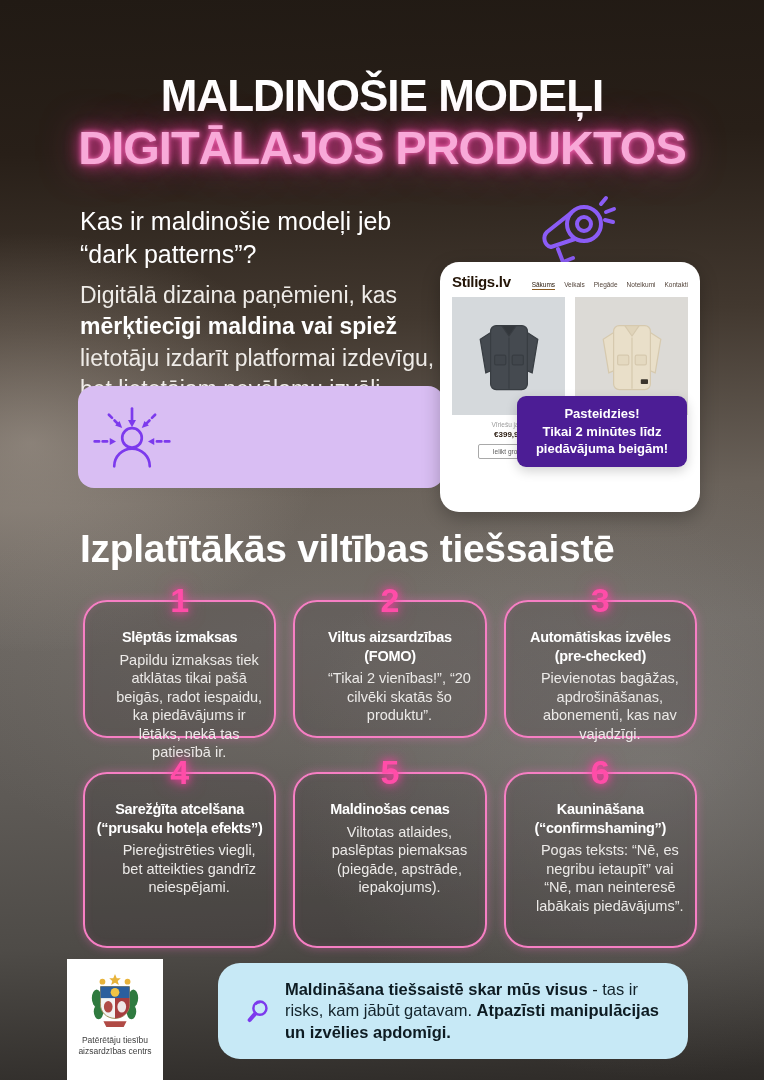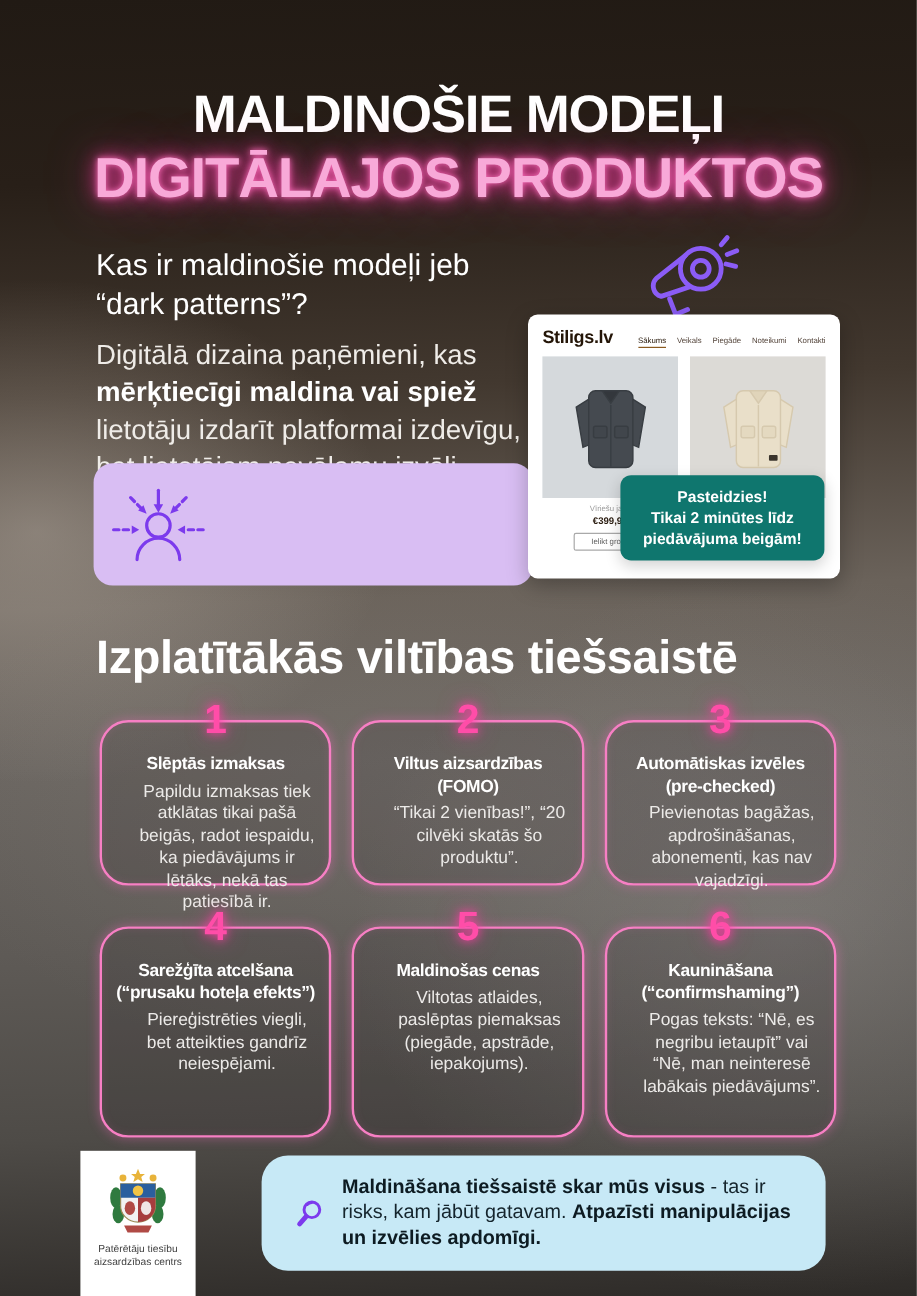--- a/index.html
+++ b/index.html
@@ -21,36 +21,36 @@
   .intro h3{margin:0 0 10px;font-size:25px;line-height:1.3;font-weight:400;}
   .intro p{margin:0;font-size:23px;line-height:1.36;color:#efece8;font-weight:400;}
   .intro p b{color:#ffffff;}
   
   .mega{position:absolute;left:531px;top:194px;}
   
   .stat{position:absolute;left:78px;top:386px;width:366px;height:102px;background:#d9bef3;
     border-radius:16px;display:flex;align-items:center;gap:12px;padding:0 16px 0 14px;box-sizing:border-box;}
   .stat .txt{font-size:18.5px;line-height:1.34;color:#20152e;}
   
-  .mock{position:absolute;left:440px;top:262px;width:260px;height:220px;background:#ffffff;
-    border-radius:8px;box-shadow:0 6px 18px rgba(0,0,0,.25);}
+  .mock{position:absolute;left:440px;top:262px;width:260px;height:250px;background:#ffffff;
+    border-radius:19px;box-shadow:0 6px 18px rgba(0,0,0,.25);}
   .mock .bar{display:flex;align-items:baseline;padding:11px 12px 7px;}
   .mock .logo{font-size:15px;font-weight:700;color:#241507;letter-spacing:-.3px;}
   .mock nav{margin-left:auto;display:flex;gap:9px;font-size:6.5px;color:#53443a;}
   .mock nav .active{border-bottom:1.5px solid #8a5a20;padding-bottom:1px;color:#241507;}
   .mock .tiles{margin:0 12px;display:grid;grid-template-columns:1fr 1fr;gap:10px;}
   .prod{display:flex;flex-direction:column;align-items:center;}
   .tile{width:100%;height:118px;display:flex;align-items:center;justify-content:center;}
   .tile.gray{background:#d5d9dc;} .tile.sand{background:#dcdad6;}
   .pname{margin-top:6px;font-size:6.5px;color:#9b9b9b;}
   .pprice{margin-top:2px;font-size:8px;font-weight:700;color:#2e2014;}
   .pbtn{margin-top:5px;border:1px solid #a9a9a9;border-radius:2px;background:#fff;
     padding:3px 14px;font-size:6.5px;color:#5d5d5d;}
   .urgent{position:absolute;left:77px;top:134px;width:170px;box-sizing:border-box;z-index:3;
-    background:#0f766e;border-radius:9px;padding:9px 6px;text-align:center;color:#fff;
+    background:#4c1d95;border-radius:9px;padding:9px 6px;text-align:center;color:#fff;
     font-weight:700;font-size:13px;line-height:1.35;box-shadow:0 4px 12px rgba(0,0,0,.18);}
   
   .sect{position:absolute;left:80px;top:527px;margin:0;font-size:39px;font-weight:700;color:#fff;letter-spacing:-.3px;}
   .cards{position:absolute;left:83px;top:582px;width:614px;display:grid;
     grid-template-columns:repeat(3,1fr);column-gap:17px;row-gap:16px;}
   .cwrap{display:flex;flex-direction:column;align-items:center;}
   .cnum{position:relative;z-index:2;height:36px;line-height:36px;font-size:34px;font-weight:700;
     color:#ff4da8;margin-bottom:-18px;text-shadow:0 0 8px #ff3da6,0 0 18px rgba(255,61,166,.7);}
   .cbox{width:100%;box-sizing:border-box;border:2px solid #f77fc4;border-radius:24px;
     padding:26px 8px 10px;text-align:center;height:138px;background:rgba(35,33,35,.16);

